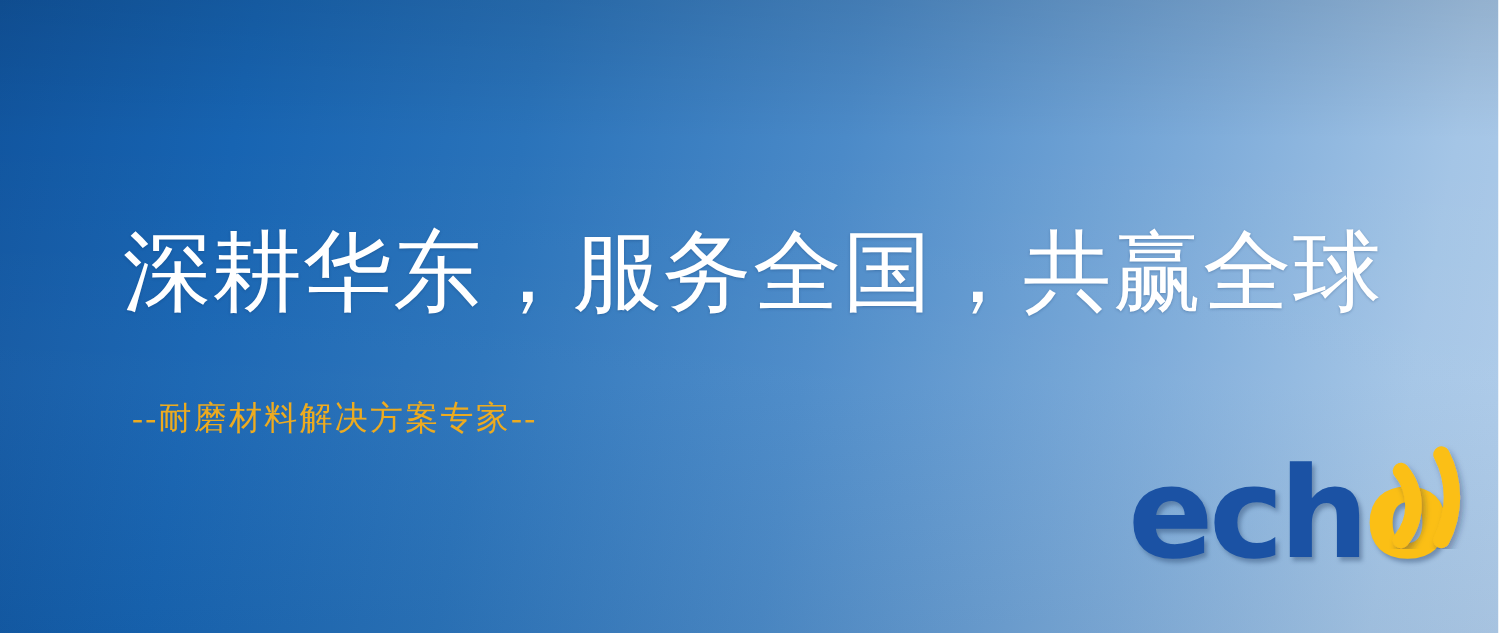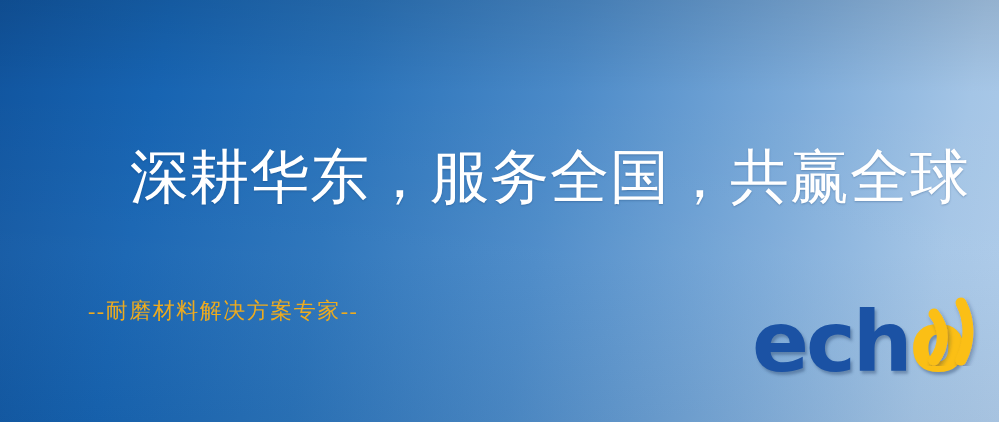--- a/index.html
+++ b/index.html
@@ -33,42 +33,40 @@
         rgba(255,255,255,0.03) 60%,
         rgba(0,0,0,0.04) 100%);
     pointer-events: none;
   }
 
   
   #headline {
     position: absolute;
     left: 82px;
     top: 152px;
-    font-family: Liberation Mono, monospace;
+    font-family: Liberation Serif, serif;
     font-size: 59px;
     line-height: 1;
     color: #ffffff;
     letter-spacing: 1px;
     white-space: nowrap;
     text-shadow: 0 1px 2px rgba(10,45,95,0.28);
-    margin-left: 48px;
   }
 
   
   #subtitle {
     position: absolute;
     left: 88px;
     top: 268px;
     font-family: "Liberation Serif", "DejaVu Serif", serif;
     font-size: 22px;
     line-height: 1;
     color: #edab1f;
     letter-spacing: 1.5px;
     white-space: nowrap;
-    margin-top: 32px;
   }
 
   
   #logo {
     position: absolute;
     left: 748px;
     top: 298px;
     width: 251px;
     height: 124px;
   }

